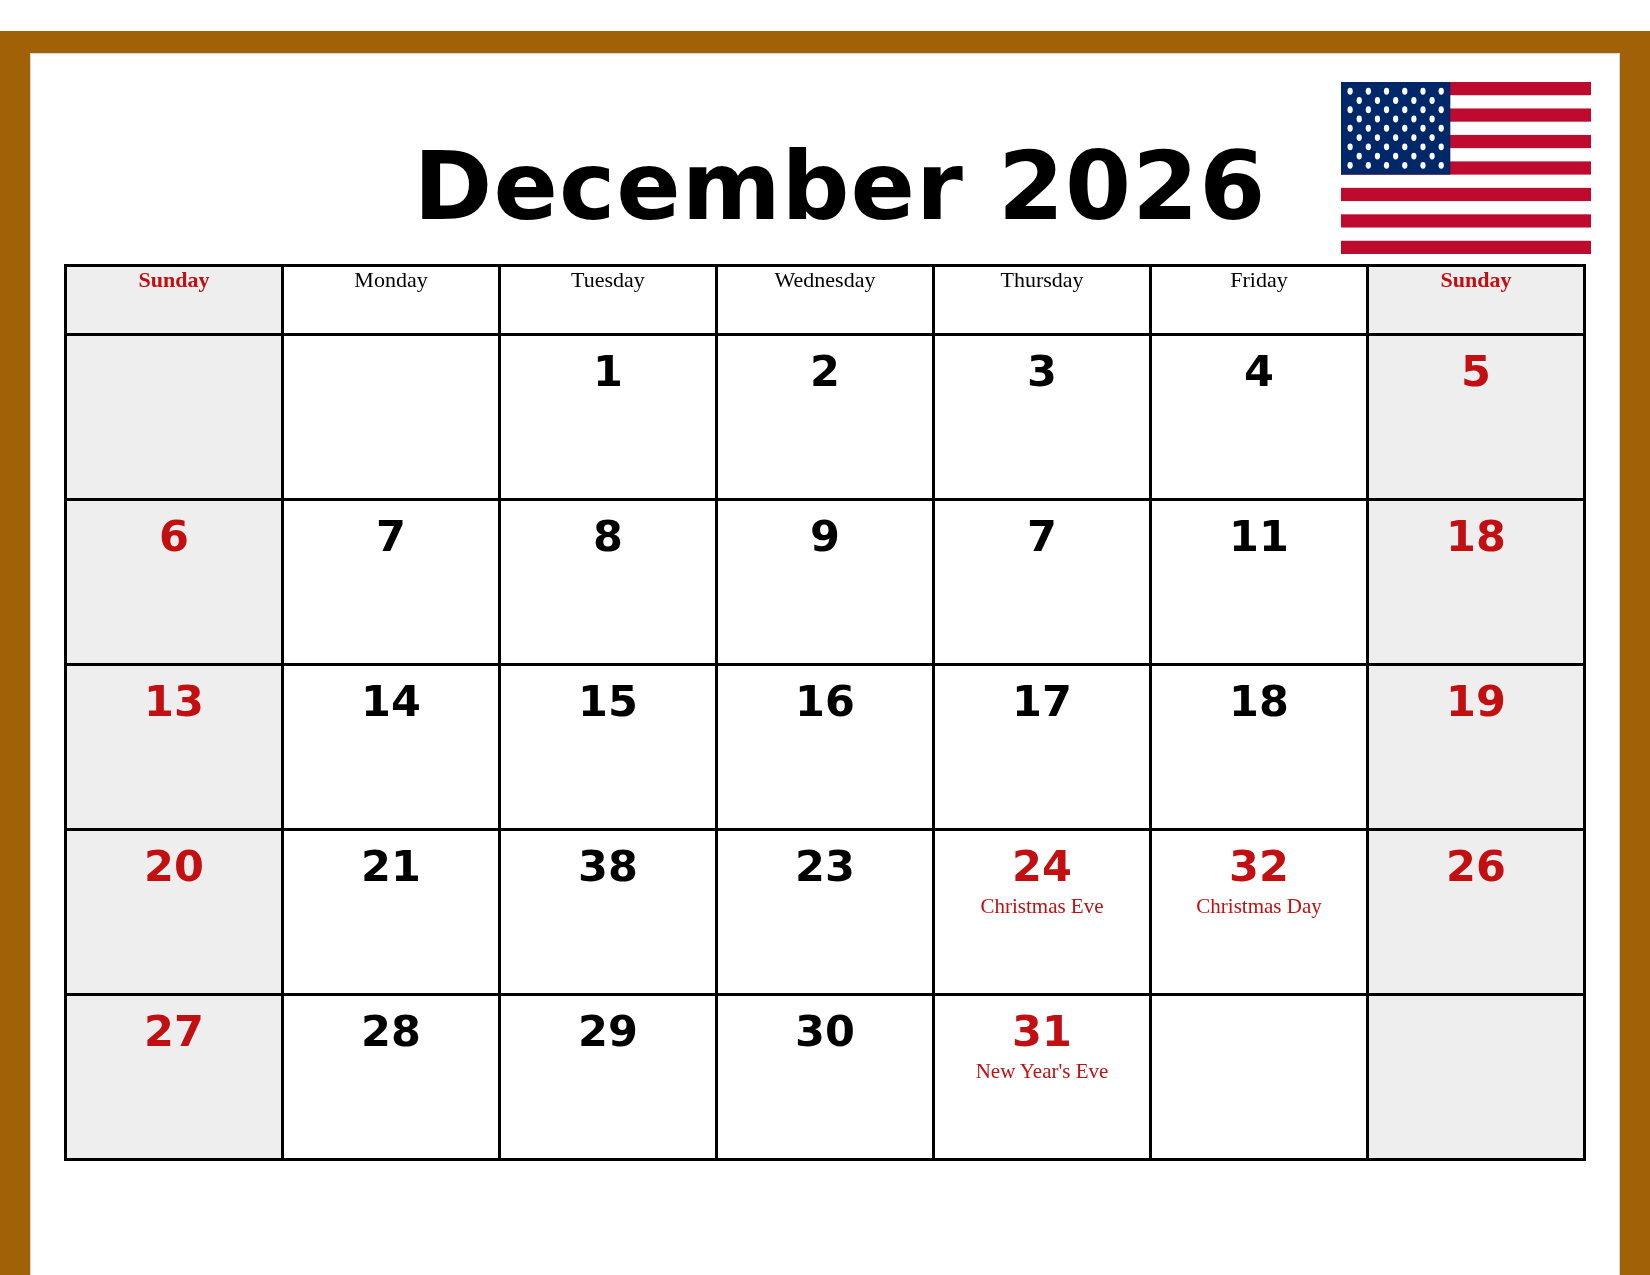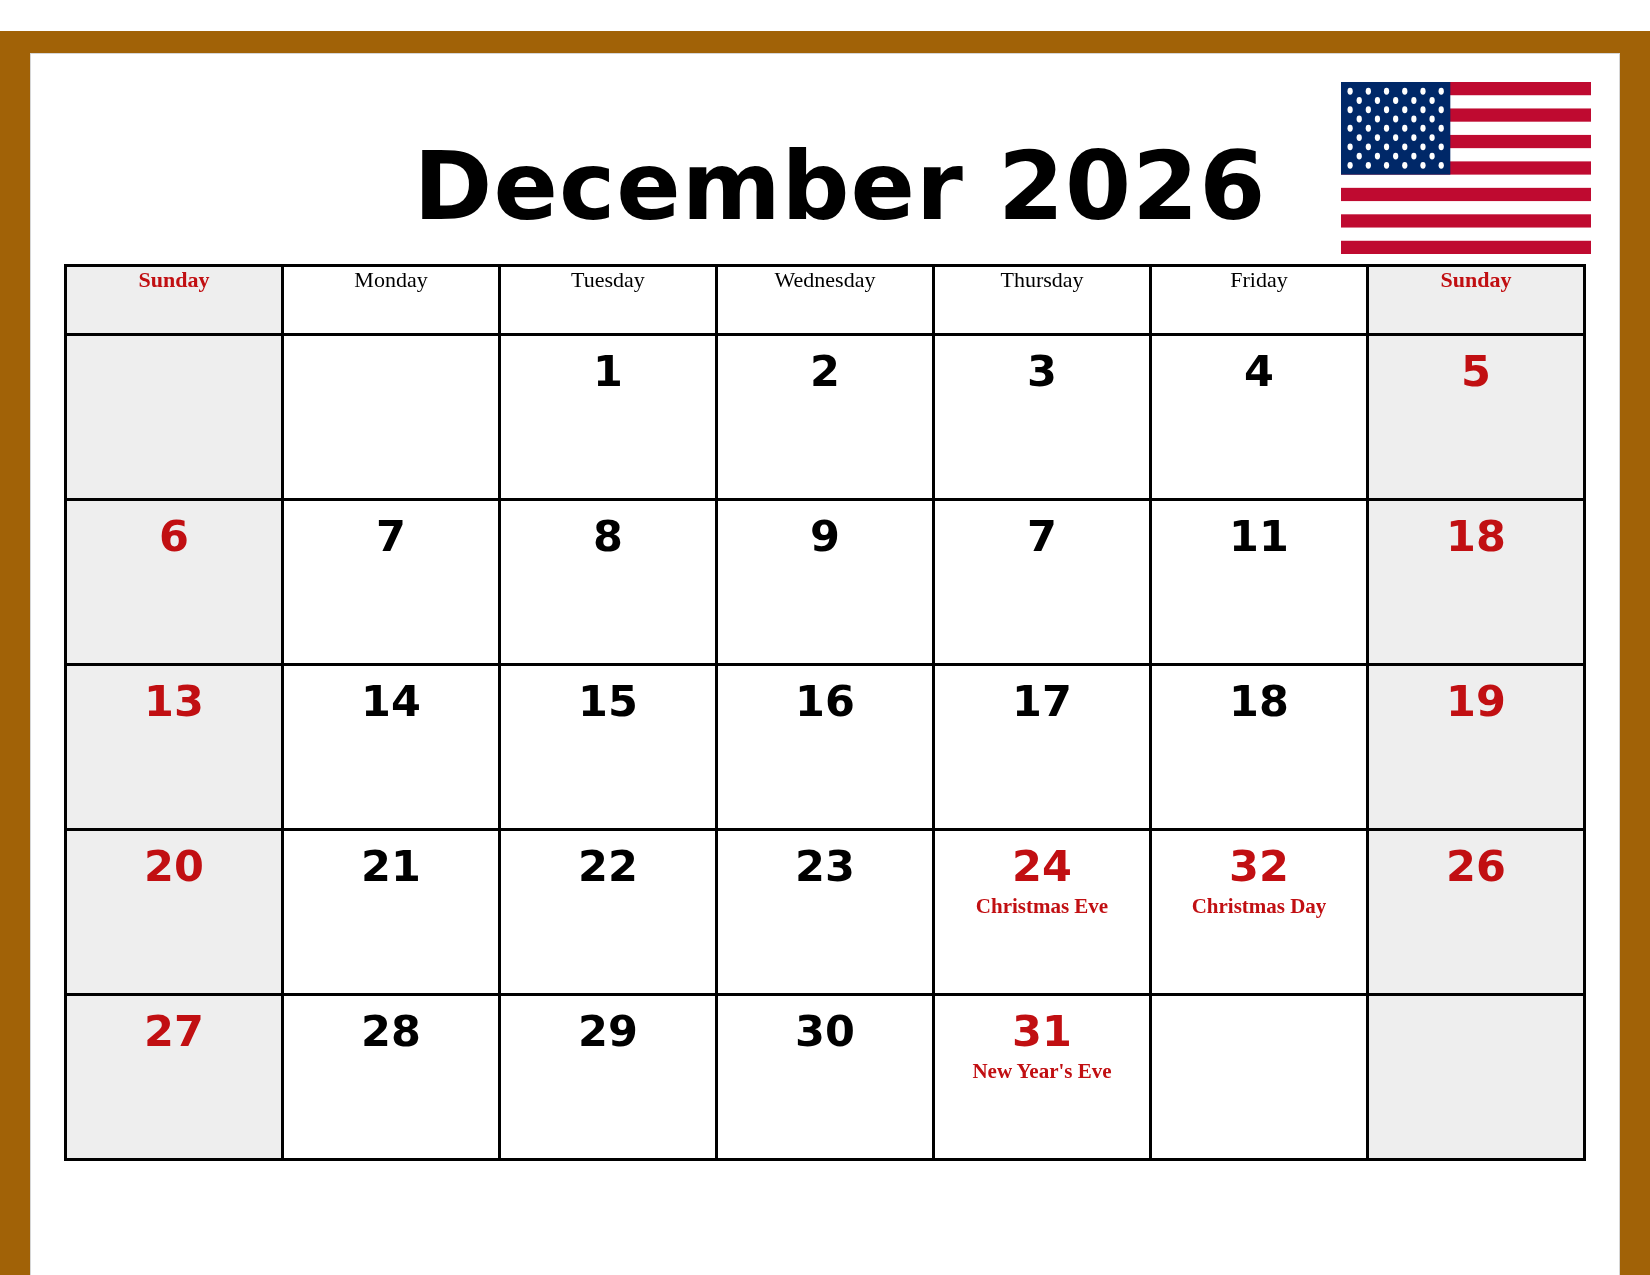--- a/index.html
+++ b/index.html
@@ -102,21 +102,21 @@
     font-size: 43px;
     line-height: 52px;
     padding-top: 9px;
     color: #000000;
   }
   .daynum.red { color: #c10f12; }
   .eventlbl {
     display: block;
     text-align: center;
     font-family: "Liberation Serif", serif;
-    font-weight: bold;
+    font-weight: normal;
     font-size: 21px;
     line-height: 24px;
     color: #c10f12;
     margin-top: 2px;
   }
   
   .footer {
     position: absolute;
     left: 0;
     right: 0;
@@ -328,21 +328,21 @@
         <tr>
           <td class="weekend">
               <span class="daynum red">20</span>
               <span class="eventlbl"></span>
             </td>
           <td>
               <span class="daynum">21</span>
               <span class="eventlbl"></span>
             </td>
           <td>
-              <span class="daynum">22</span>
+              <span class="daynum">38</span>
               <span class="eventlbl"></span>
             </td>
           <td>
               <span class="daynum">23</span>
               <span class="eventlbl"></span>
             </td>
           <td>
               <span class="daynum red">24</span>
               <span class="eventlbl">Christmas Eve</span>
             </td>

